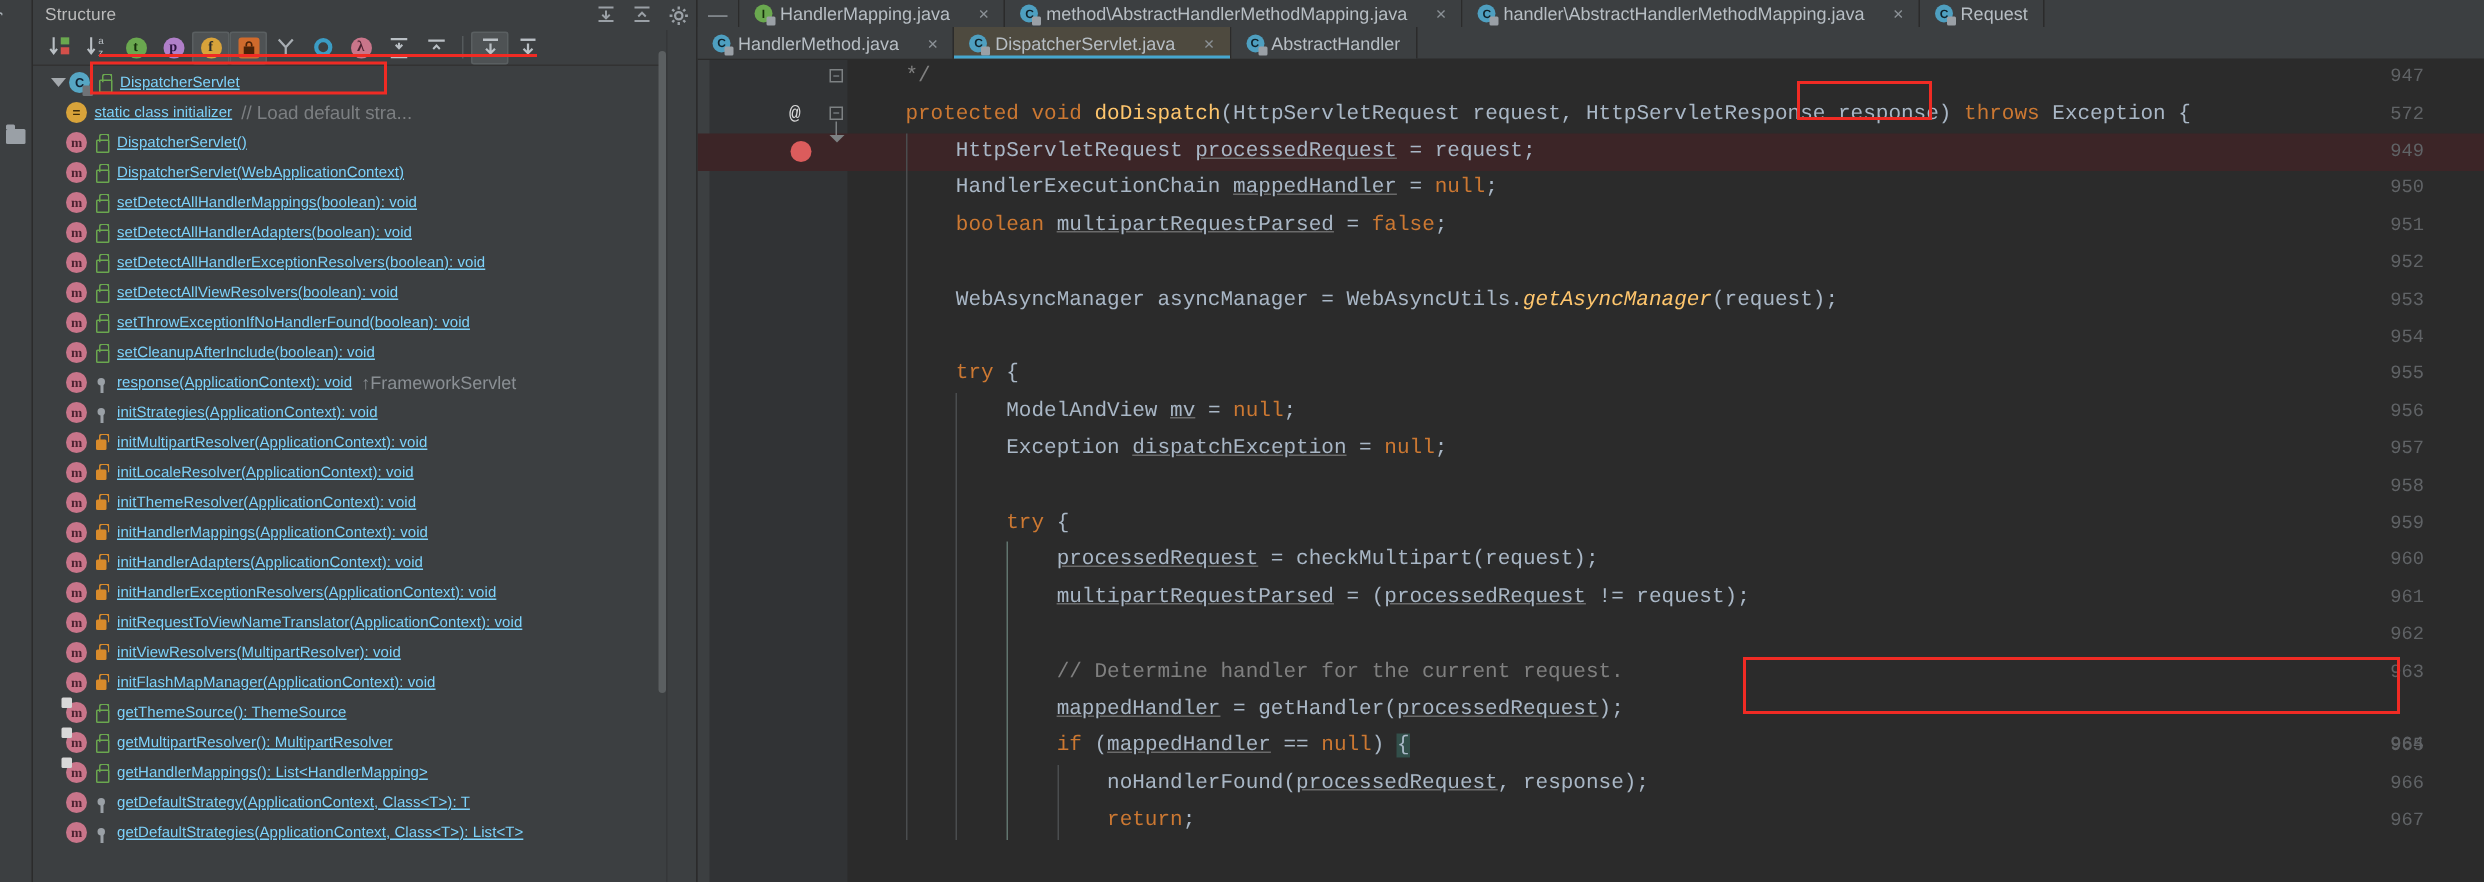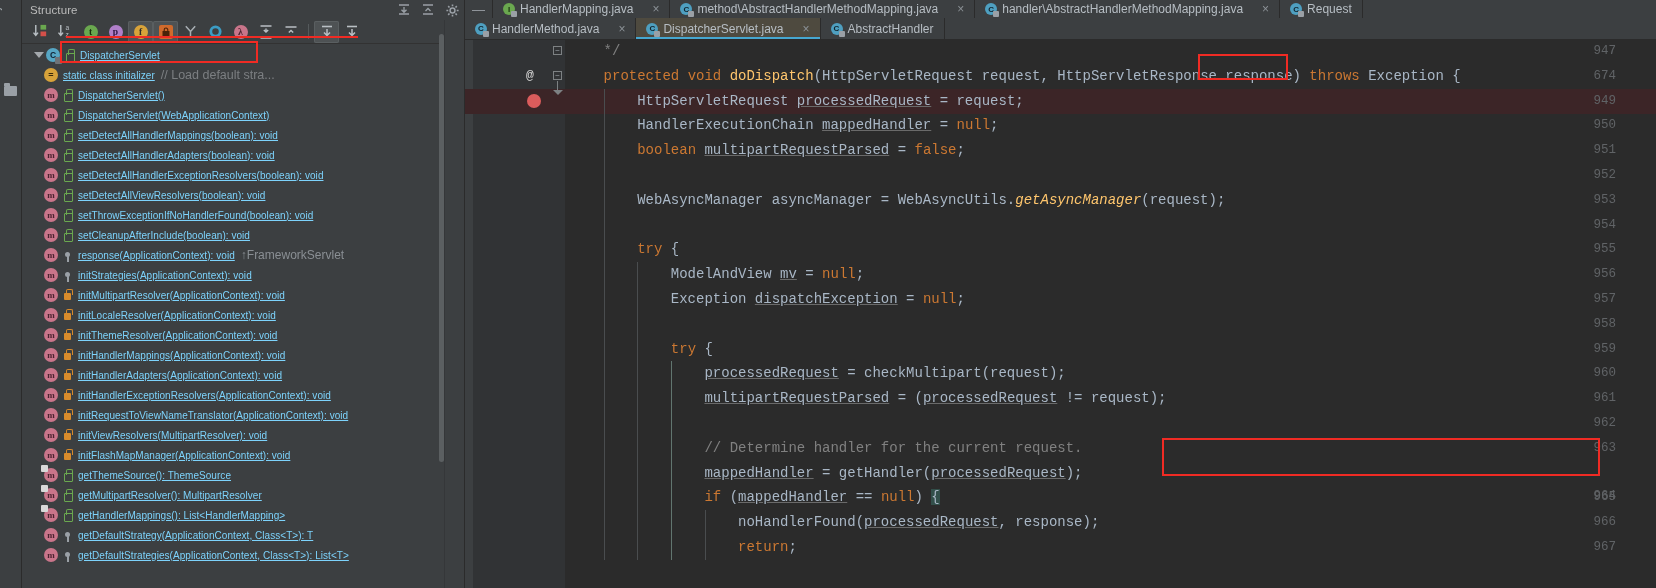--- a/index.html
+++ b/index.html
@@ -530,21 +530,21 @@
     <div class="codewrap">
       <div class="gutter">
         <div class="gutter-strip"></div>
       </div>
       <div id="hlines">
           <div class="hl-line" style="top: 48.6px;"></div>
         </div>
       <div id="gutteritems">
           <div class="lnum" style="top: 4px;">947</div>
           <div class="fold" style="left: 88px; top: 6px;">−</div>
-          <div class="lnum" style="top: 28.8px;">674</div>
+          <div class="lnum" style="top: 28.8px;">572</div>
           <div class="atmark" style="left: 61px; top: 27.8px;">@</div>
           <div class="fold" style="left: 88px; top: 30.8px;">−</div>
           <div class="lnum" style="top: 53.6px;">949</div>
           <div class="bpoint" style="left: 62px; top: 53.6px;"></div>
           <div class="lnum" style="top: 78.4px;">950</div>
           <div class="lnum" style="top: 103.2px; font-family: Liberation Mono, monospace;">951</div>
           <div class="lnum" style="top: 128px;">952</div>
           <div class="lnum" style="top: 153px; font-family: Liberation Mono, monospace;">953</div>
           <div class="lnum" style="top: 177.6px;">954</div>
           <div class="lnum" style="top: 202.4px;">955</div>

